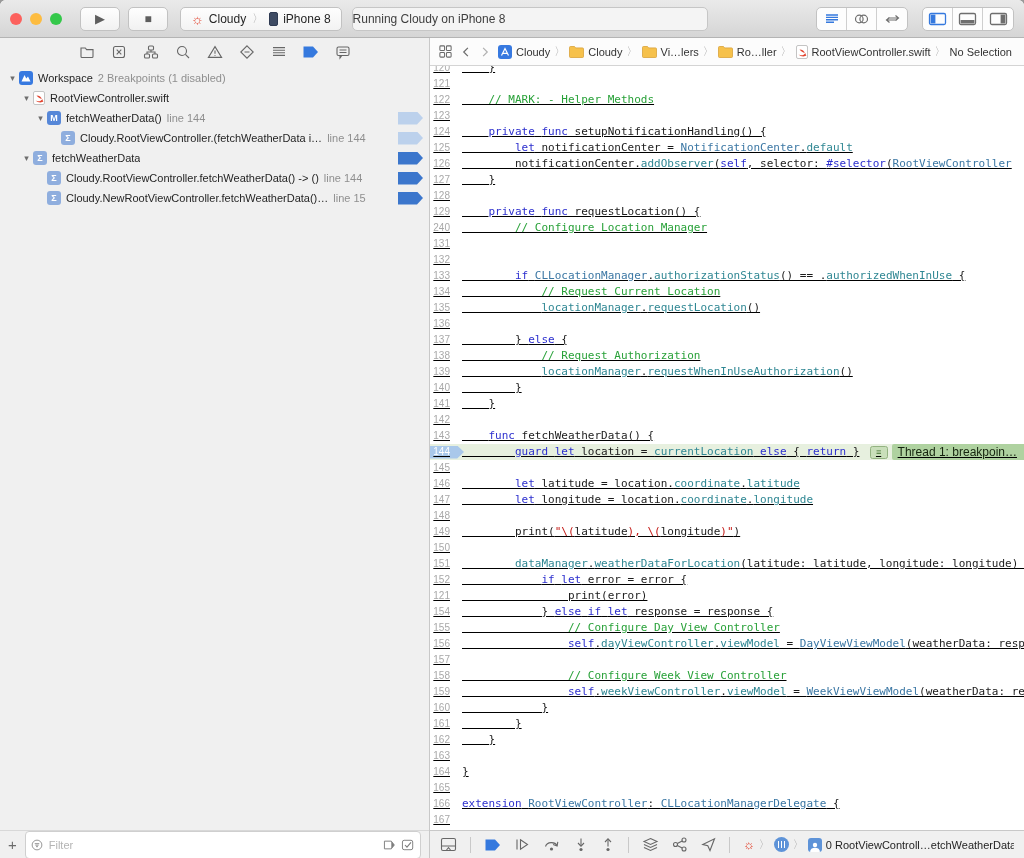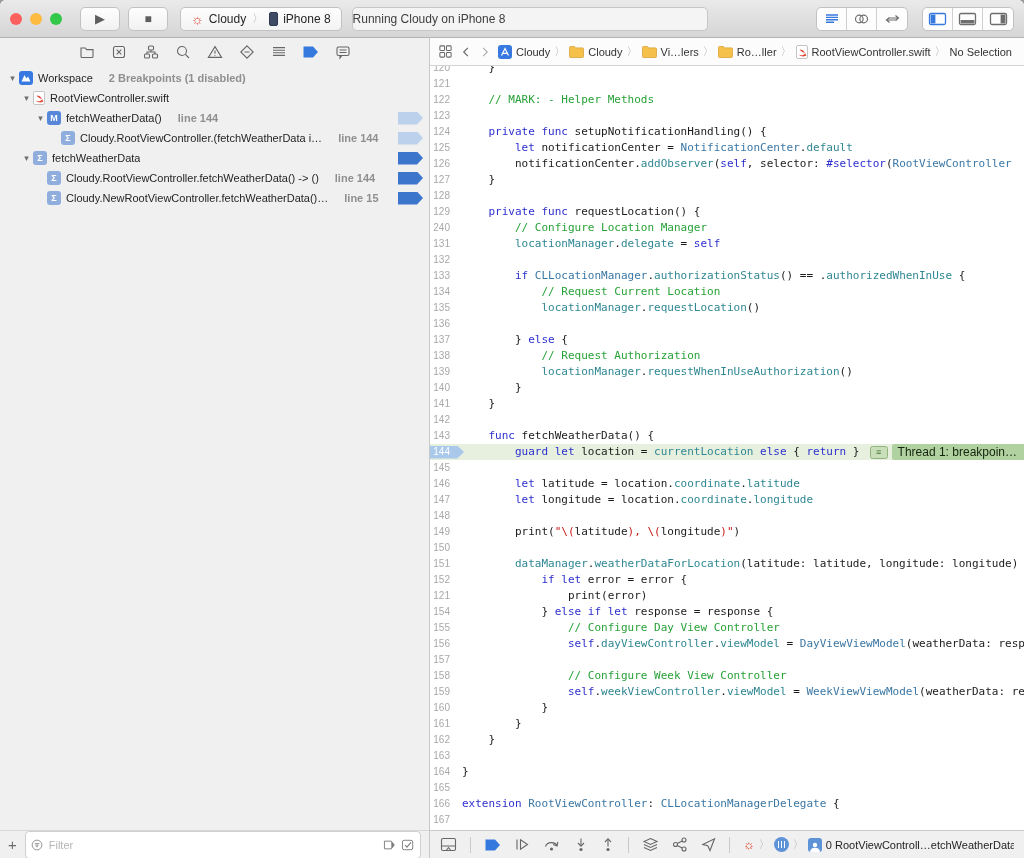--- a/index.html
+++ b/index.html
@@ -39,21 +39,21 @@
   .nav-tabs{height:28px;display:flex;align-items:center;justify-content:center;gap:14px;flex:none;}
   .nav-tab{width:18px;height:18px;display:flex;align-items:center;justify-content:center;}
   .outline{flex:1;overflow:hidden;padding-top:2px;}
   .row{height:20px;display:flex;align-items:center;font-size:11px;color:#252525;padding-right:6px;}
   .disc{width:13px;flex:none;text-align:center;color:#6E6E6E;font-size:9px;line-height:1;}
   .badge{width:14px;height:14px;border-radius:3px;color:#fff;font-size:9px;font-weight:bold;
     display:flex;align-items:center;justify-content:center;flex:none;margin-right:5px;}
   .badge.M{background:#5687D8;}
   .badge.S{background:#8FAEDE;}
   .row .lbl{white-space:nowrap;overflow:hidden;}
-  .row .detail{color:#8F8F8F;margin-left:16px;white-space:nowrap;font-weight:bold;}
+  .row .detail{color:#8F8F8F;margin-left:5px;white-space:nowrap;}
   .marker{margin-left:auto;width:25px;height:13px;flex:none;
     clip-path:polygon(0 0,76% 0,100% 50%,76% 100%,0 100%);}
   .marker.enabled{background:#3B76CC;}
   .marker.disabled{background:#BCD1EC;}
   .filter-bar{height:28px;flex:none;border-top:1px solid #D8D8D8;display:flex;align-items:center;
     padding:0 8px;gap:8px;}
   .plus{color:#6B6B6B;font-size:15px;line-height:1;}
   .filter-field{flex:1;height:28px;background:#fff;border:1px solid #CFCFCF;border-radius:4px;
     display:flex;align-items:center;padding:0 5px;gap:4px;}
   .filter-field input{flex:1;border:none;outline:none;font-size:11px;color:#444;background:transparent;
@@ -62,21 +62,21 @@
 
   
   .jumpbar{height:28px;flex:none;background:#FCFCFC;border-bottom:1px solid #D4D4D4;
     display:flex;align-items:center;padding:0 8px;gap:7px;font-size:11px;color:#333;}
   .crumbs{display:flex;align-items:center;gap:4px;min-width:0;white-space:nowrap;}
   .crumb{display:flex;align-items:center;gap:4px;}
   .jsep{color:#ABABAB;font-size:11px;}
   .fold{flex:none;}
 
   
-  .code{flex:1;overflow:hidden;position:relative;background:#fff;}
+  .code{flex:1;overflow:hidden;position:relative;background:#fff;text-decoration:underline;}
   .code-inner{margin-top:-6px;}
   .cl{display:flex;height:16px;align-items:stretch;font-family:"DejaVu Sans Mono","Liberation Mono",monospace;
     font-size:11px;line-height:16px;}
   .gut{width:24px;flex:none;text-align:right;padding-right:4px;font-size:10px;color:#A8A8A8;
     font-family:"Liberation Sans",sans-serif;position:relative;}
   .src{padding-left:8px;white-space:pre;flex:none;}
   .cl.exec{background:#E7F0DF;}
   .bparrow{position:absolute;top:1.5px;left:0;width:34px;height:13px;background:#A9C8EA;
     clip-path:polygon(0 0,80% 0,100% 50%,80% 100%,0 100%);}
   .cl.exec .gut{color:#fff;}
@@ -478,21 +478,20 @@
             <div class="cl">
               <span class="gut"><span class="gutnum">129</span></span>
               <span class="src"><span class="tk-p">    </span><span class="tk-k">private</span><span class="tk-p"> </span><span class="tk-k">func</span><span class="tk-p"> requestLocation() {</span></span>
             </div>
             <div class="cl">
               <span class="gut"><span class="gutnum">240</span></span>
               <span class="src"><span class="tk-c">        // Configure Location Manager</span></span>
             </div>
             <div class="cl">
               <span class="gut"><span class="gutnum">131</span></span>
-              <span class="src"><span class="tk-p">        </span><span class="tk-m">locationManager</span><span class="tk-p">.</span><span class="tk-m">delegate</span><span class="tk-p"> = </span><span class="tk-k">self</span></span>
             </div>
             <div class="cl">
               <span class="gut"><span class="gutnum">132</span></span>
               <span class="src"></span>
             </div>
             <div class="cl">
               <span class="gut"><span class="gutnum">133</span></span>
               <span class="src"><span class="tk-p">        </span><span class="tk-k">if</span><span class="tk-p"> </span><span class="tk-t">CLLocationManager</span><span class="tk-p">.</span><span class="tk-m">authorizationStatus</span><span class="tk-p">() == .</span><span class="tk-m">authorizedWhenInUse</span><span class="tk-p"> {</span></span>
             </div>
             <div class="cl">

